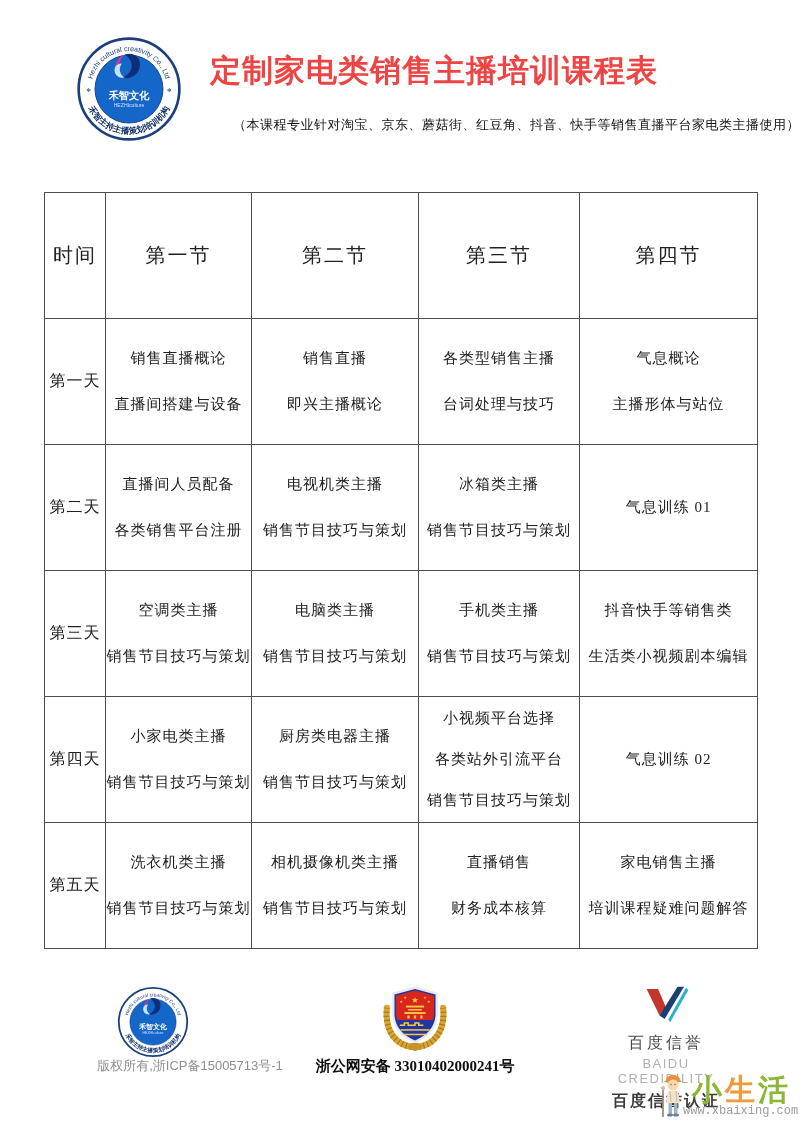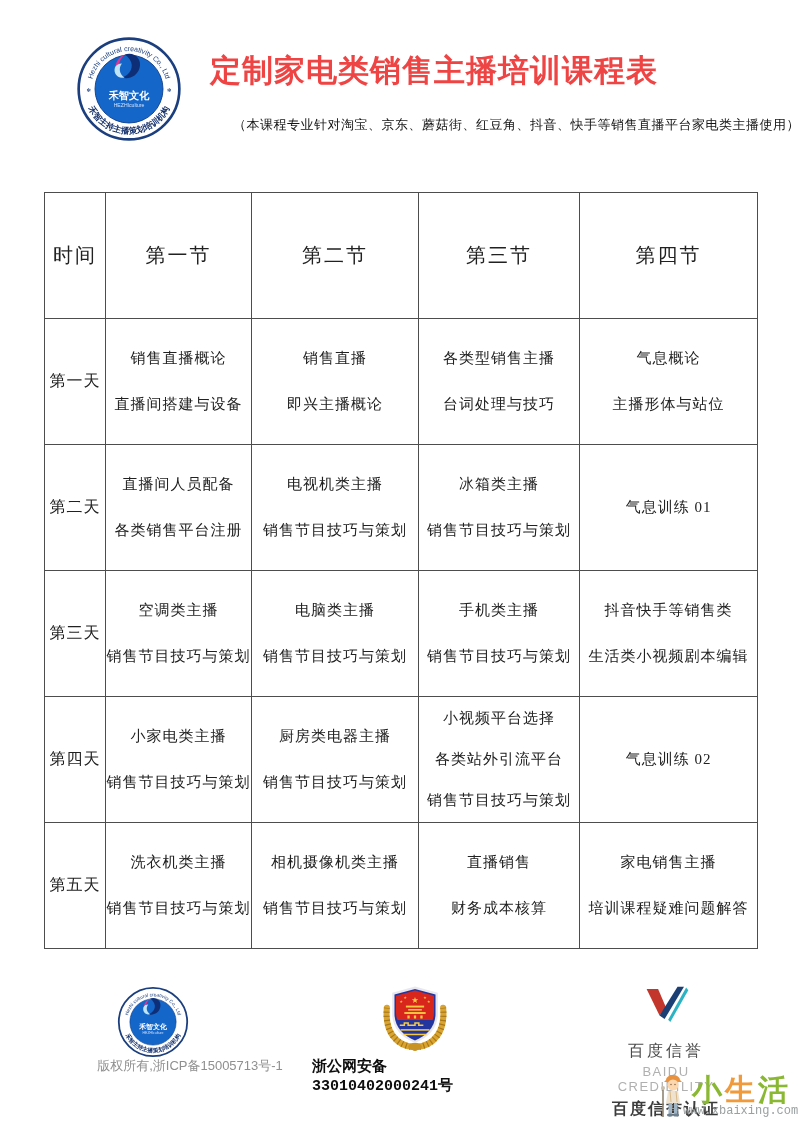--- a/index.html
+++ b/index.html
@@ -29,27 +29,27 @@
   .lines.tight { gap:22px; }
 
   
   .logo-footer { position:absolute; left:117px; top:986px; width:72px; height:72px; }
   .copyright {
     position:absolute; left:56px; top:1057px; width:268px; text-align:center;
     font-family:"Liberation Sans",sans-serif; font-size:13px; color:#8f8f8f;
   }
   .police-badge { position:absolute; left:377px; top:981px; width:76px; height:72px; }
   .police-beian {
-    position:absolute; left:312px; top:1057px; width:206px; text-align:left;
-    font-family:Liberation Mono, monospace; font-size:15px; font-weight:bold; color:#0e0e0e;
+    position:absolute; left:312px; top:1057px; width:206px; text-align:center;
+    font-family:Liberation Serif, serif; font-size:15px; font-weight:bold; color:#0e0e0e;
   }
   .baidu-block { position:absolute; left:608px; top:983px; width:116px; text-align:center;
     font-family:"Liberation Sans",sans-serif; }
   .baidu-v { width:46px; height:42px; display:inline-block; }
-  .baidu-cn { font-size:16px; color:#4a4a4a; letter-spacing:3px; margin-top:12px; }
+  .baidu-cn { font-size:16px; color:#4a4a4a; letter-spacing:3px; margin-top:4px; }
   .baidu-en { font-size:13px; color:#b0b0b0; letter-spacing:1.5px; margin-top:2px; }
   .baidu-cert { font-size:16px; font-weight:bold; color:#3c3c3c; letter-spacing:2px; margin-top:5px; }
 
   
   .watermark { position:absolute; left:655px; top:1066px; width:145px; height:60px; }
   .wm-mascot { position:absolute; left:3px; top:5px; width:30px; height:50px; }
   .wm-brand { position:absolute; left:37px; top:4px; display:flex; gap:3px;
     font-size:30px; font-weight:bold; font-family:"DejaVu Sans",sans-serif; }
   .wm-green { color:#8ab832; }
   .wm-orange { color:#f09a3b; }

